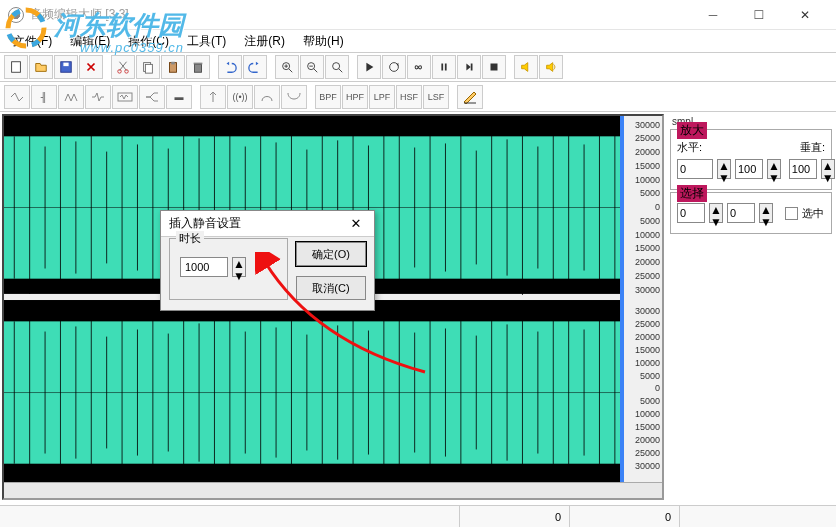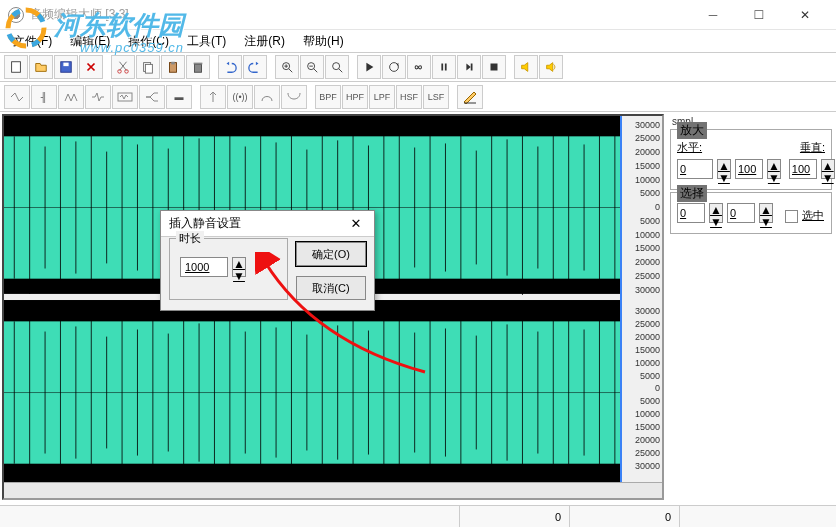--- a/index.html
+++ b/index.html
@@ -21,34 +21,34 @@
 .tb-btn svg { width: 14px; height: 14px; }
 
 .toolbar2 { height: 30px; border-bottom: 1px solid #ccc; display: flex; align-items: center; padding: 0 4px; gap: 1px; }
 .filter-btn { width: 26px; height: 24px; border: 1px solid #ccc; background: #f8f8f8; display: flex; align-items: center; justify-content: center; cursor: pointer; font-size: 9px; color: #555; }
 
 .main-area { display: flex; height: 390px; }
 .wave-panel { flex: 1; border: 2px inset #999; margin: 2px; position: relative; background: #fff; display: flex; flex-direction: column; }
 .wave-scroll-h { height: 16px; background: #e8e8e8; border-top: 1px solid #aaa; }
 .wave-body { flex: 1; display: flex; }
 .wave-canvas { flex: 1; background: #000; position: relative; }
-.wave-ruler { width: 42px; background: #f0f0f0; border-left: 2px solid #3b82f6; }
+.wave-ruler { width: 42px; background: #f0f0f0; border-left: 4px solid #3b82f6; }
 .wave-fill { position: absolute; width: 100%; height: 100%; }
 
 .time-ruler { position: absolute; bottom: 0; left: 0; right: 0; height: 18px; background: #f0f0f0; border-top: 1px solid #999; display: flex; align-items: center; font-size: 10px; }
 .time-tick { position: absolute; font-size: 10px; }
 
 .ruler-ticks { position: relative; height: 100%; }
 .tick-label { position: absolute; right: 2px; font-size: 9px; color: #333; white-space: nowrap; }
 
 .side-panel { width: 170px; padding: 4px; }
 .smpl-label { font-size: 10px; color: #333; padding-left: 2px; }
 .group-box { border: 1px solid #aaa; margin-top: 2px; padding: 6px 6px 10px; position: relative; }
-.group-box .legend { position: absolute; top: -8px; left: 6px; background: #737373; padding: 0 3px; }
-.field-row { display: flex; align-items: flex-end; gap: 4px; margin-top: 4px; text-decoration: underline; }
+.group-box .legend { position: absolute; top: -8px; left: 6px; background: #be185d; padding: 0 3px; }
+.field-row { display: flex; align-items: center; gap: 4px; margin-top: 4px; }
 .field-label { font-size: 11px; }
 .spin { width: 36px; height: 20px; border: 1px solid #888; padding: 0 2px; font-size: 11px; }
 .spin-btn { width: 14px; height: 20px; border: 1px solid #888; background: #eee; font-size: 8px; display: flex; flex-direction: column; }
 .spin-btn span { flex: 1; display: flex; align-items: center; justify-content: center; line-height: 1; }
 
 .dialog { position: absolute; top: 210px; left: 160px; width: 215px; background: #f0f0f0; border: 1px solid #888; box-shadow: 2px 2px 6px rgba(0,0,0,0.3); z-index: 100; }
 .dialog-title { height: 26px; background: #fff; display: flex; align-items: center; padding: 0 8px; border-bottom: 1px solid #ccc; }
 .dialog-title .close { margin-left: auto; width: 20px; height: 20px; display: flex; align-items: center; justify-content: center; cursor: pointer; font-size: 13px; }
 .dialog-body { padding: 1px 8px 10px; display: flex; gap: 8px; }
 .dlg-group { border: 1px solid #aaa; padding: 14px 10px 10px; position: relative; flex: 1; }

